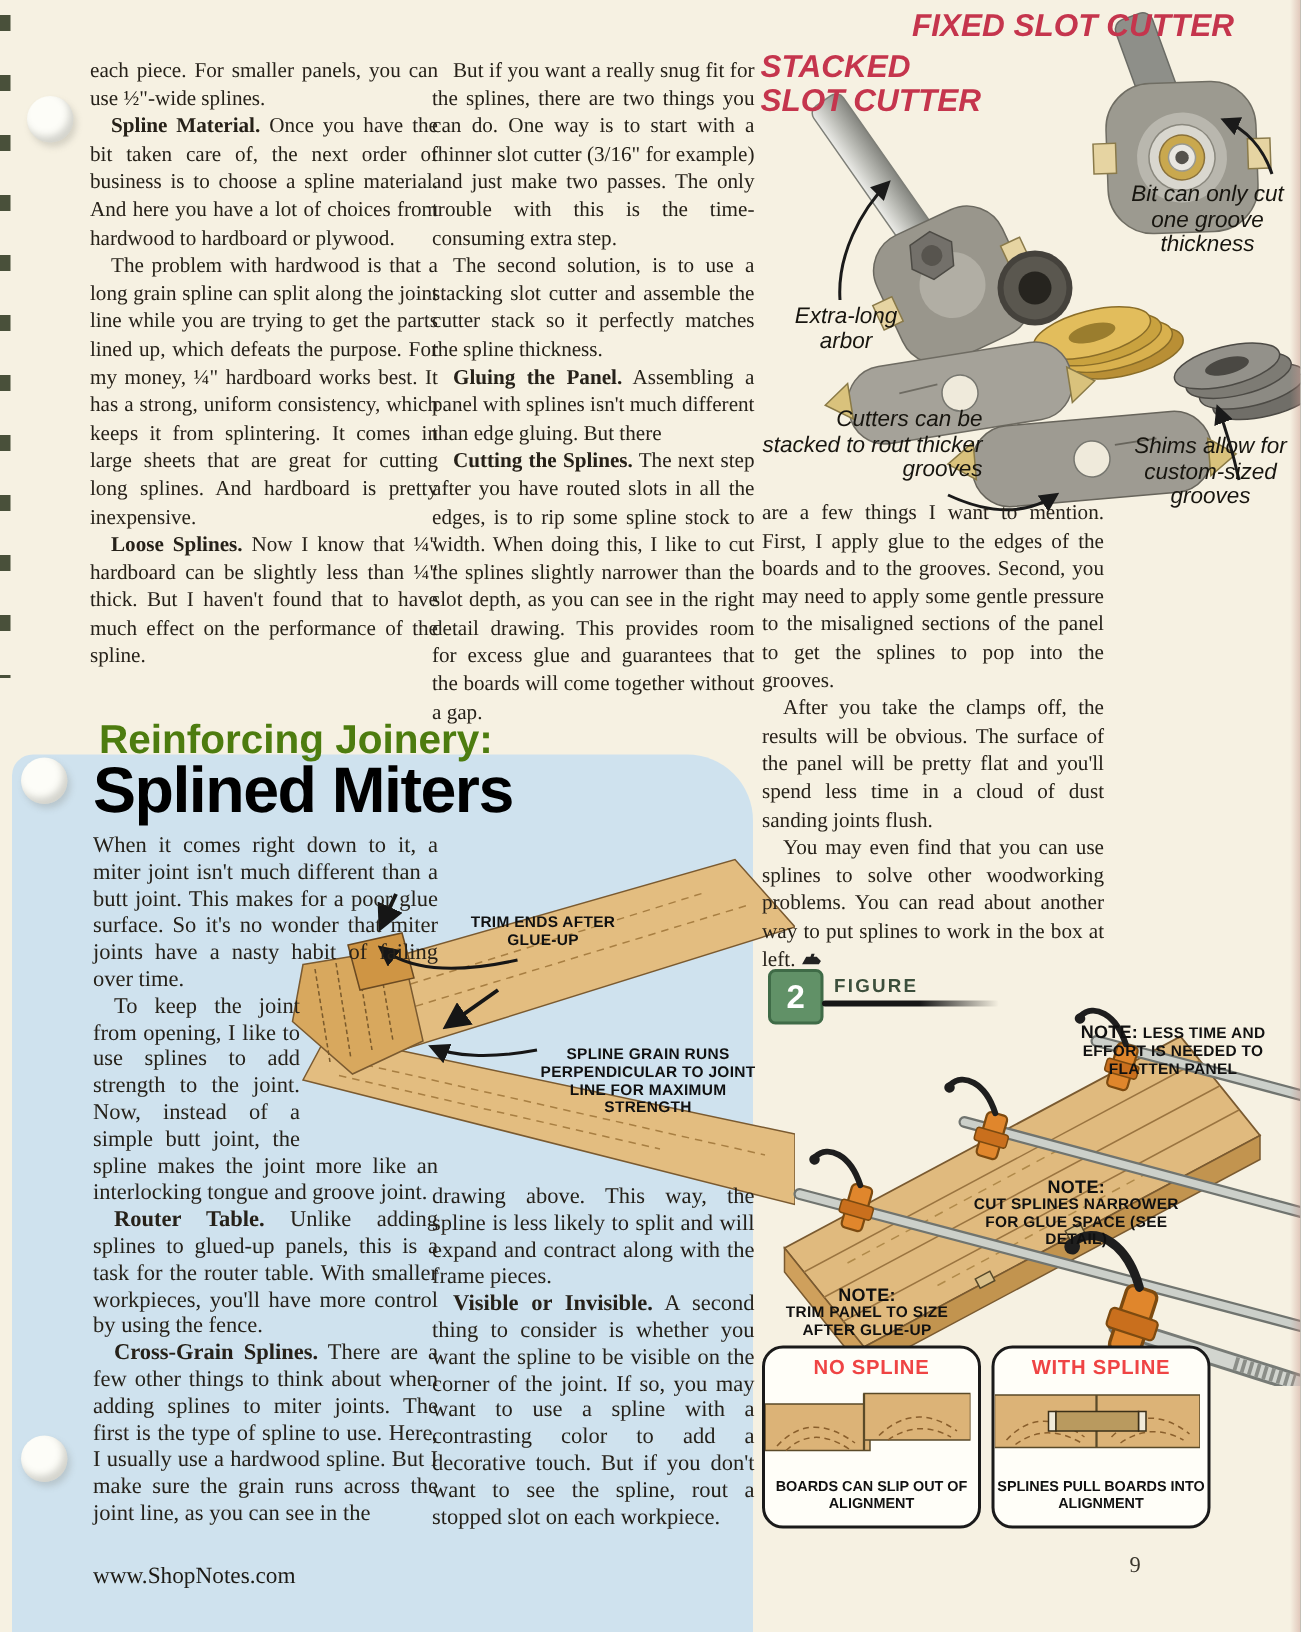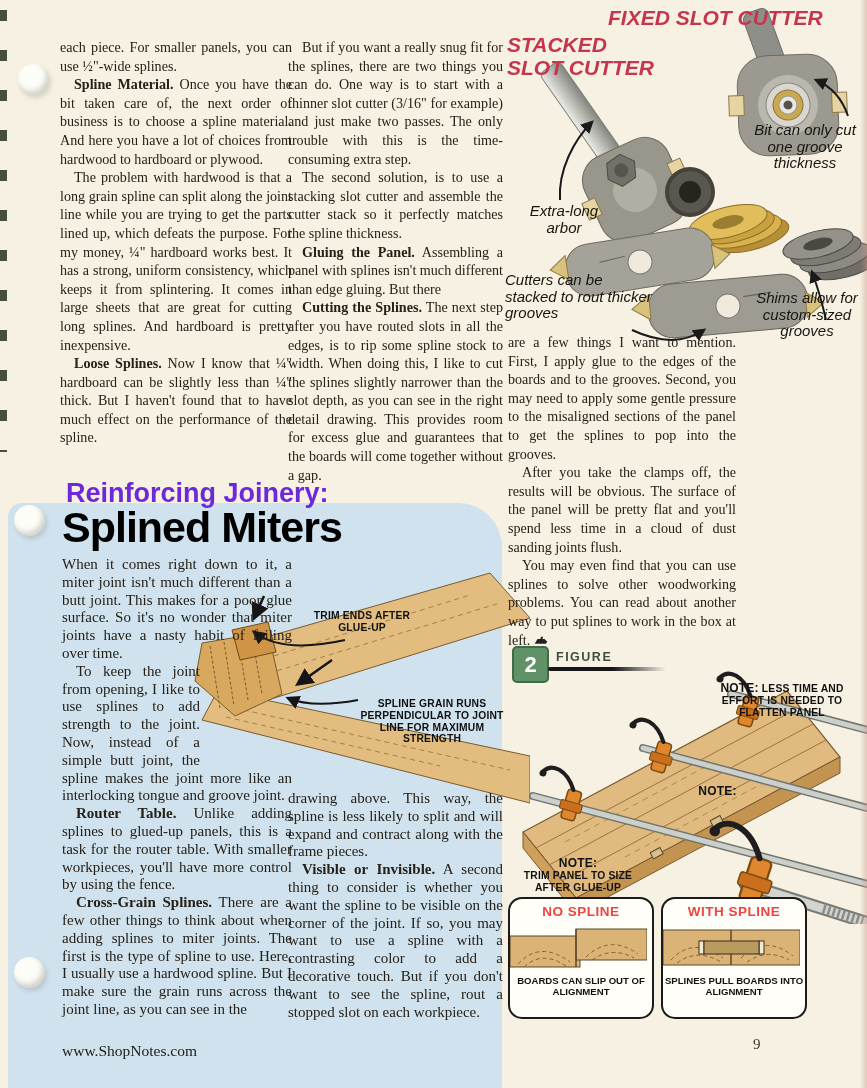--- a/index.html
+++ b/index.html
@@ -16,21 +16,21 @@
   .col{position:absolute;text-align:justify;font-size:14.1px;line-height:18.6px;z-index:3;}
   .col p{margin:0;}
   .col p.ind{text-indent:14px;}
   b.lead{font-weight:bold;}
 
   
   .blue-panel{position:absolute;left:8px;top:503px;width:494px;height:585px;
     background:#cfe2ee;border-radius:14px 44px 0 0;z-index:0;}
 
   .kicker{position:absolute;left:66px;top:478px;z-index:3;
-    font-family:"Liberation Sans",sans-serif;font-weight:bold;font-size:27px;color:#6d28d9;}
+    font-family:"Liberation Sans",sans-serif;font-weight:bold;font-size:27px;color:#4d7c0f;}
   .big-title{position:absolute;left:62px;top:503px;z-index:3;
     font-family:"Liberation Sans",sans-serif;font-weight:bold;font-size:43px;color:#000000;letter-spacing:-1px;}
 
   .col2x{font-size:15px;line-height:17.8px;}
   .cutout{float:right;width:92px;height:96px;}
 
   
   .photo-heading{position:absolute;z-index:4;font-family:"Liberation Sans",sans-serif;
     font-weight:bold;font-style:italic;font-size:21px;line-height:23px;color:#c5354d;}
   .photo-label{position:absolute;z-index:4;font-family:"Liberation Sans",sans-serif;
@@ -49,21 +49,21 @@
     font-weight:bold;font-size:12.5px;letter-spacing:1.5px;color:#3c4f3c;}
   .fig-swoosh{position:absolute;left:548px;top:667px;width:118px;height:4px;z-index:5;
     background:linear-gradient(to right,#161616 55%,rgba(22,22,22,0));border-radius:2px;}
 
   .detail-box{position:absolute;top:897px;width:142px;height:118px;background:#fffef8;
     border:2.5px solid #1a1a1a;border-radius:14px;z-index:6;overflow:hidden;}
   .detail-title{text-align:center;font-family:"Liberation Sans",sans-serif;font-weight:bold;
     font-size:13.5px;letter-spacing:.5px;color:#ef4444;padding-top:5px;}
   .detail-art{display:block;margin-top:3px;}
   .detail-caption{text-align:center;font-family:"Liberation Sans",sans-serif;font-weight:bold;
-    font-size:9.6px;line-height:11px;color:#111;margin-top:3px;}
+    font-size:9.6px;line-height:11px;color:#111;margin-top:14px;}
 
   .footer-url{position:absolute;left:62px;top:1042px;font-size:15.5px;color:#1d1a14;z-index:4;}
   .page-num{position:absolute;left:753px;top:1036px;font-size:15px;color:#3a362c;z-index:4;}
 
   svg.layer{position:absolute;z-index:2;}
   .endmark{display:inline-block;vertical-align:-1px;margin-left:4px;}
 </style>
 </head>
 <body>
 
@@ -180,21 +180,21 @@
       <path d="M348,116 C342,98 330,86 316,80" marker-end="url(#ah)"></path>
       <path d="M132,330 C162,344 186,342 204,330" marker-end="url(#ah)"></path>
       <path d="M326,320 C322,302 318,288 312,272" marker-end="url(#ah)"></path>
     </g>
   </svg>
 
   <div class="photo-heading" style="left:608px;top:6px;width:260px;">FIXED SLOT CUTTER</div>
   <div class="photo-heading" style="left:507px;top:33px;width:150px;">STACKED SLOT CUTTER</div>
   <div class="photo-label" style="left:524px;top:203px;width:80px;">Extra-long arbor</div>
   <div class="photo-label" style="left:746px;top:122px;width:118px;">Bit can only cut one groove thickness</div>
-  <div class="photo-label" style="left:505px;top:272px;width:150px;text-align:left;">Cutters can be stacked to rout thicker grooves</div>
+  <div class="photo-label" style="left:505px;top:272px;width:150px;text-align:right;">Cutters can be stacked to rout thicker grooves</div>
   <div class="photo-label" style="left:752px;top:290px;width:110px;">Shims allow for custom-sized grooves</div>
 
   <div class="blue-panel"></div>
   <div class="kicker">Reinforcing Joinery:</div>
   <div class="big-title">Splined Miters</div>
 
   <div class="col col2x" style="left:62px;top:556px;width:230px;">
     <p>When it comes right down to it, a miter joint isn't much different than a butt joint. This makes for a poor glue surface. So it's no wonder that miter joints have a nasty habit of failing over time.</p>
     <p class="ind"><span class="cutout"></span><span>To keep the joint from opening, I like to use splines to add strength to the joint. Now, instead of a simple butt joint, the spline makes the joint more like an interlocking tongue and groove joint.</span></p>
     <p class="ind"><b class="lead">Router Table.</b><span> Unlike adding splines to glued-up panels, this is a task for the router table. With smaller workpieces, you'll have more control by using the fence.</span></p>
@@ -293,20 +293,21 @@
       <use href="#clampHead" transform="translate(250,250) rotate(18) scale(1.5)"></use>
     </g>
   </svg>
 
   <div class="hand" style="left:698px;top:683px;width:168px;">
     <span class="note-title">NOTE:</span>
     <span>LESS TIME AND EFFORT IS NEEDED TO FLATTEN PANEL</span>
   </div>
   <div class="hand" style="left:640px;top:758px;width:155px;">
     <div class="note-title">NOTE:</div>
+    <div>CUT SPLINES NARROWER FOR GLUE SPACE (SEE DETAIL)</div>
   </div>
   <div class="hand" style="left:522px;top:830px;width:112px;">
     <div class="note-title">NOTE:</div>
     <div>TRIM PANEL TO SIZE AFTER GLUE-UP</div>
   </div>
 
   <div class="detail-box" style="left:508px;">
     <div class="detail-title">NO SPLINE</div>
     <svg class="detail-art" width="137" height="50" viewBox="0 0 137 50">
       <rect x="0" y="14" width="70" height="31" fill="#dcb377" stroke="#5a4a28"></rect>

